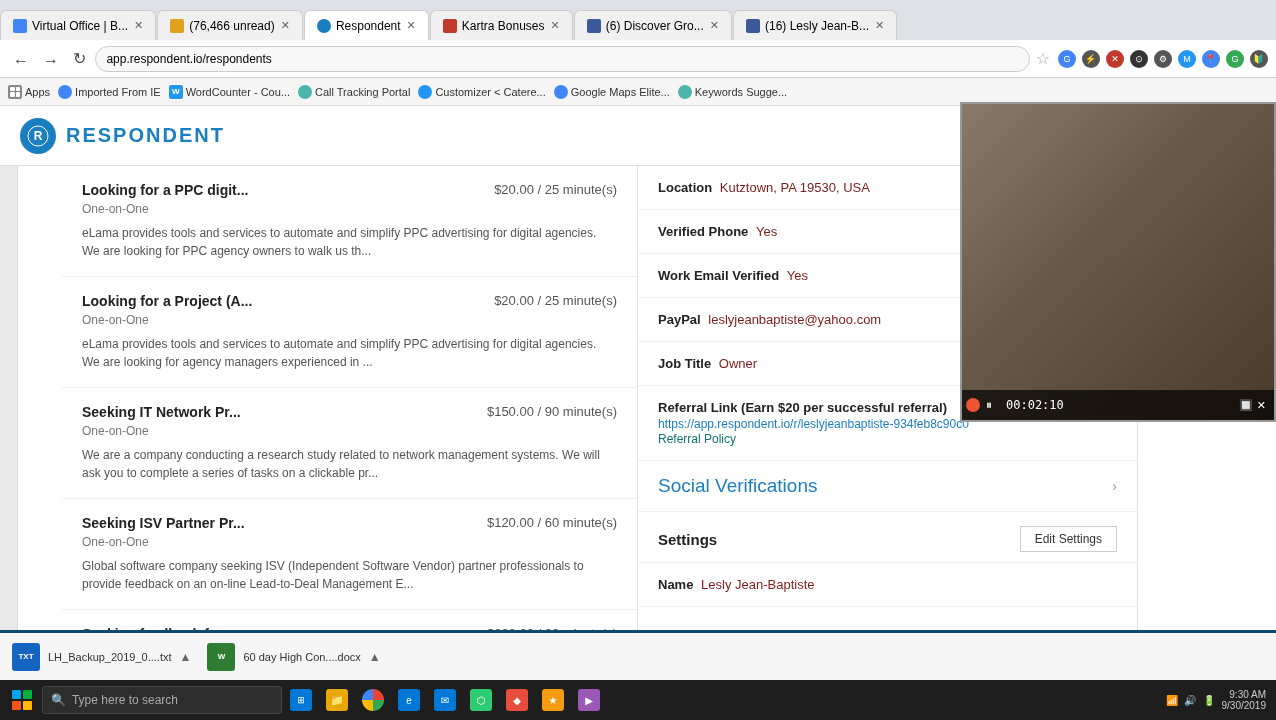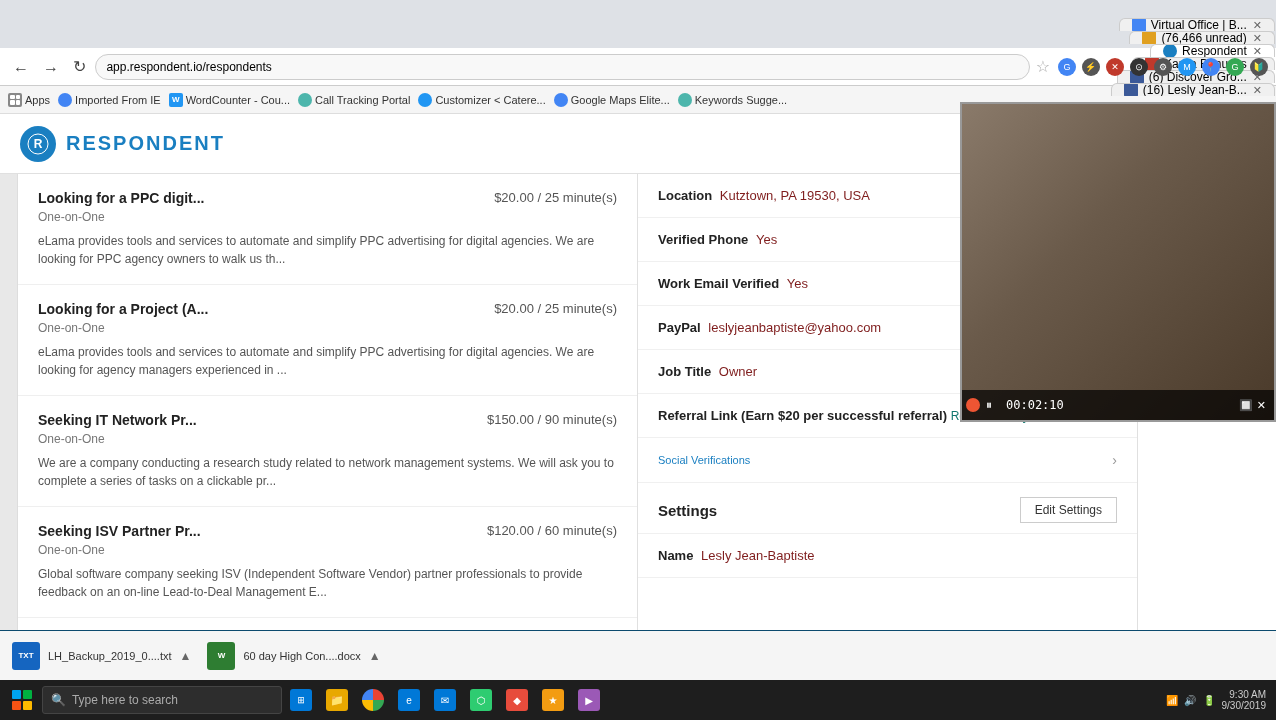--- a/index.html
+++ b/index.html
@@ -1,21 +1,21 @@
 <!DOCTYPE html>
 <html><head>
   <meta charset="utf-8">
   <style>
     * { margin: 0; padding: 0; box-sizing: border-box; }
     body { font-family: Arial, sans-serif; font-size: 13px; background: #f0f0f0; width: 1276px; height: 720px; overflow: hidden; position: relative; }
 
     
     .browser-chrome { background: #dee1e6; width: 100%; }
 
-    .tab-bar { display: flex; align-items: flex-end; padding: 18px 0 0 0; background: #dee1e6; height: 48px; flex-direction: column; }
+    .tab-bar { display: flex; align-items: flex-end; padding: 6px 0 0 0; background: #dee1e6; height: 40px; }
     .tab { display: flex; align-items: center; padding: 6px 12px; border-radius: 6px 6px 0 0; font-size: 12px; background: #f0f0f0; border: 1px solid #ccc; border-bottom: none; margin-right: 1px; max-width: 180px; height: 30px; cursor: pointer; white-space: nowrap; overflow: hidden; text-overflow: ellipsis; }
     .tab.active { background: #ffffff; z-index: 2; }
     .tab-favicon { width: 14px; height: 14px; margin-right: 5px; border-radius: 2px; background: #888; flex-shrink: 0; }
     .tab-close { margin-left: 6px; font-size: 11px; color: #666; cursor: pointer; flex-shrink: 0; }
 
     .nav-bar { display: flex; align-items: center; background: #ffffff; padding: 4px 8px; border-bottom: 1px solid #ccc; height: 38px; gap: 4px; }
     .nav-btn { background: none; border: none; cursor: pointer; color: #444; font-size: 16px; padding: 2px 5px; }
     .nav-btn:disabled { color: #aaa; }
     .address-bar { flex: 1; height: 26px; border: 1px solid #ccc; border-radius: 13px; padding: 0 10px; font-size: 12px; background: #f8f8f8; }
     .nav-icons { display: flex; gap: 6px; align-items: center; }
@@ -38,36 +38,36 @@
     .profile-panel { width: 500px; background: #fff; overflow-y: auto; border-right: 1px solid #e0e0e0; }
 
     
     .app-header { display: flex; align-items: center; justify-content: space-between; padding: 12px 20px; border-bottom: 1px solid #e0e0e0; background: #fff; height: 60px; }
     .app-logo { display: flex; align-items: center; gap: 10px; }
     .logo-icon { width: 36px; height: 36px; background: #1a7fc1; border-radius: 50%; display: flex; align-items: center; justify-content: center; color: white; font-weight: bold; font-size: 14px; }
     .logo-text { font-size: 20px; font-weight: bold; color: #1a7fc1; letter-spacing: 2px; }
     .browse-btn { color: #555; font-size: 13px; cursor: pointer; text-decoration: none; }
 
     
-    .project-item { padding: 16px 20px; border-bottom: 1px solid #efefef; cursor: pointer; }
+    .project-item { padding: 16px 20px; border-bottom: 1px solid #efefef; cursor: pointer; margin-left: 44px; }
     .project-header { display: flex; justify-content: space-between; align-items: flex-start; margin-bottom: 4px; }
     .project-title { font-weight: bold; color: #222; font-size: 14px; }
     .project-rate { color: #555; font-size: 13px; }
     .project-type { color: #777; font-size: 12px; margin-bottom: 8px; }
     .project-desc { color: #555; font-size: 12px; line-height: 1.5; }
 
     
     .profile-row { padding: 14px 20px; border-bottom: 1px solid #f0f0f0; font-size: 13px; color: #333; }
     .profile-label { font-weight: bold; display: inline; color: #222; }
     .profile-value { display: inline; color: #7f1d1d; margin-left: 4px; }
     .profile-link { color: #1a7fc1; text-decoration: none; display: block; margin-top: 2px; font-size: 12px; }
     .profile-link-inline { color: #0f766e; text-decoration: none; font-size: 12px; }
 
     .social-row { display: flex; align-items: center; justify-content: space-between; padding: 14px 20px; border-bottom: 1px solid #f0f0f0; }
-    .social-label { color: #1a7fc1; font-size: 11px; cursor: pointer; }
+    .social-label { color: #1a7fc1; font-size: 19px; cursor: pointer; }
     .chevron-right { color: #999; font-size: 14px; }
 
     .settings-header { display: flex; align-items: center; justify-content: space-between; padding: 14px 20px 10px 20px; border-bottom: 1px solid #f0f0f0; }
     .settings-title { font-weight: bold; font-size: 15px; color: #222; }
     .edit-btn { background: #fff; border: 1px solid #ccc; border-radius: 0; padding: 5px 14px; font-size: 12px; cursor: pointer; color: #333; }
 
     .name-row { padding: 14px 20px; border-bottom: 1px solid #f0f0f0; font-size: 13px; }
 
     
     .video-overlay { position: absolute; top: 102px; right: 0; width: 316px; height: 320px; background: #555; border: 2px solid #999; overflow: hidden; }
@@ -91,21 +91,21 @@
     .search-icon-task { color: #aaa; font-size: 12px; }
     .search-text-task { color: #aaa; font-size: 12px; }
     .taskbar-apps { display: flex; gap: 2px; }
     .taskbar-app { width: 34px; height: 36px; display: flex; align-items: center; justify-content: center; cursor: pointer; }
     .taskbar-app-icon { width: 22px; height: 22px; border-radius: 3px; display: flex; align-items: center; justify-content: center; font-size: 11px; color: white; }
     .tray-area { margin-left: auto; display: flex; align-items: center; gap: 6px; padding-right: 6px; }
     .tray-item { color: #ccc; font-size: 10px; cursor: pointer; }
     .tray-time { color: #ccc; font-size: 10px; text-align: right; }
 
     
-    .downloads-bar { position: absolute; bottom: 40px; left: 0; right: 0; height: 50px; background: #f5f5f5; border-top: 1px solid #0c4a6e; display: flex; align-items: center; padding: 0 12px; gap: 16px; }
+    .downloads-bar { position: absolute; bottom: 40px; left: 0; right: 0; height: 50px; background: #f5f5f5; border-top: 3px solid #0c4a6e; display: flex; align-items: center; padding: 0 12px; gap: 16px; }
     .download-item { display: flex; align-items: center; gap: 8px; cursor: pointer; }
     .dl-icon { width: 28px; height: 28px; background: #1565c0; border-radius: 3px; display: flex; align-items: center; justify-content: center; color: white; font-size: 10px; }
     .dl-icon.green { background: #2e7d32; }
     .dl-name { font-size: 11px; color: #333; max-width: 130px; overflow: hidden; text-overflow: ellipsis; white-space: nowrap; }
     .dl-arrow { color: #666; font-size: 12px; cursor: pointer; }
 
     
     .profile-panel::-webkit-scrollbar, .project-list::-webkit-scrollbar { width: 6px; }
     .profile-panel::-webkit-scrollbar-thumb, .project-list::-webkit-scrollbar-thumb { background: #ccc; border-radius: 3px; }
   </style>
@@ -290,20 +290,21 @@
     </div>
 
 
     <div class="profile-row">
       <span class="profile-label">Job Title</span>
       <span class="profile-value">Owner</span>
     </div>
 
     <div class="profile-row">
       <div class="profile-label">Referral Link (Earn $20 per successful referral)</div>
+      <a class="profile-link">https://app.respondent.io/r/leslyjeanbaptiste-934feb8c90c0</a>
       <a class="profile-link-inline">Referral Policy</a>
     </div>
 
     <div class="social-row">
       <span class="social-label">Social Verifications</span>
       <span class="chevron-right">›</span>
     </div>
 
     <div class="settings-header">
       <span class="settings-title">Settings</span>

